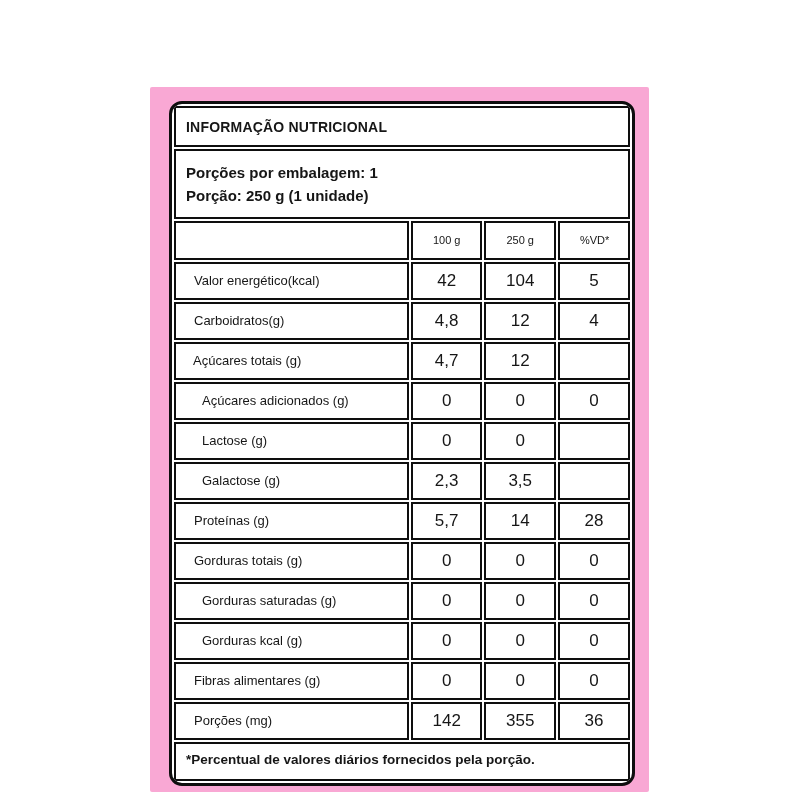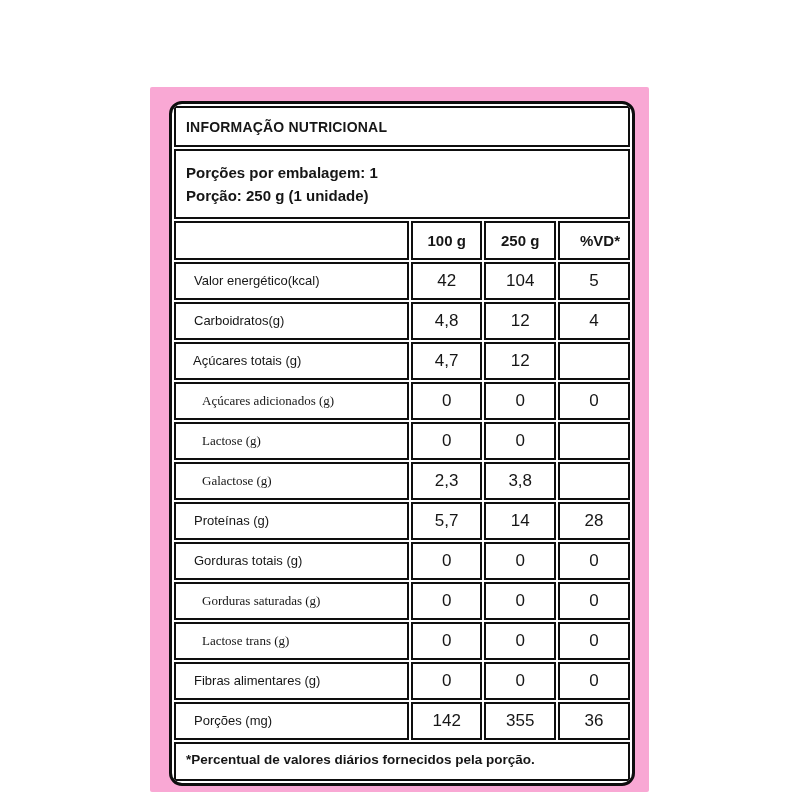--- a/index.html
+++ b/index.html
@@ -60,40 +60,40 @@
     letter-spacing: 0.2px;
   }
   td.c-portions {
     font-size: 15px;
     font-weight: bold;
     padding: 8px 10px;
     height: 48px;
     line-height: 1.55;
   }
   tr.head td {
-    font-size: 15px;
-    font-weight: bold;
+    font-size: 11px;
+    font-weight: normal;
     height: 32px;
   }
   td.lbl {
     text-align: left;
     font-size: 13px;
   }
   td.val {
     text-align: center;
     font-size: 17px;
   }
   td.vd-head {
     text-align: left;
     padding-left: 20px;
   }
   tr.data td { height: 31px; }
   .ind0 { padding-left: 18px; }
   .ind1 { padding-left: 17px; }
-  .ind2 { padding-left: 26px; font-family: Liberation Serif, serif; }
+  .ind2 { padding-left: 26px; }
   td.c-foot {
     font-size: 13.5px;
     font-weight: bold;
     padding: 6px 10px 10px 10px;
     height: 18px;
     white-space: normal;
   }
 </style>
 </head>
 <body>
@@ -152,21 +152,21 @@
             </tr>
             <tr class="data">
               <td class="lbl ind2">Lactose (g)</td>
               <td class="val">0</td>
               <td class="val">0</td>
               <td class="val"></td>
             </tr>
             <tr class="data">
               <td class="lbl ind2">Galactose (g)</td>
               <td class="val">2,3</td>
-              <td class="val">3,8</td>
+              <td class="val">3,5</td>
               <td class="val"></td>
             </tr>
             <tr class="data">
               <td class="lbl ind0">Proteínas (g)</td>
               <td class="val">5,7</td>
               <td class="val">14</td>
               <td class="val">28</td>
             </tr>
             <tr class="data">
               <td class="lbl ind0">Gorduras totais (g)</td>
@@ -174,21 +174,21 @@
               <td class="val">0</td>
               <td class="val">0</td>
             </tr>
             <tr class="data">
               <td class="lbl ind2">Gorduras saturadas (g)</td>
               <td class="val">0</td>
               <td class="val">0</td>
               <td class="val">0</td>
             </tr>
             <tr class="data">
-              <td class="lbl ind2">Lactose trans (g)</td>
+              <td class="lbl ind2">Gorduras kcal (g)</td>
               <td class="val">0</td>
               <td class="val">0</td>
               <td class="val">0</td>
             </tr>
             <tr class="data">
               <td class="lbl ind0">Fibras alimentares (g)</td>
               <td class="val">0</td>
               <td class="val">0</td>
               <td class="val">0</td>
             </tr>

